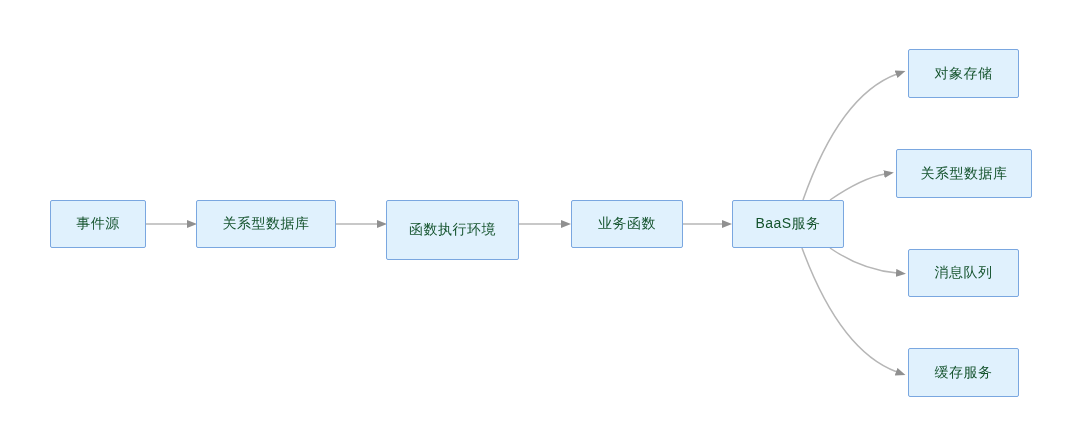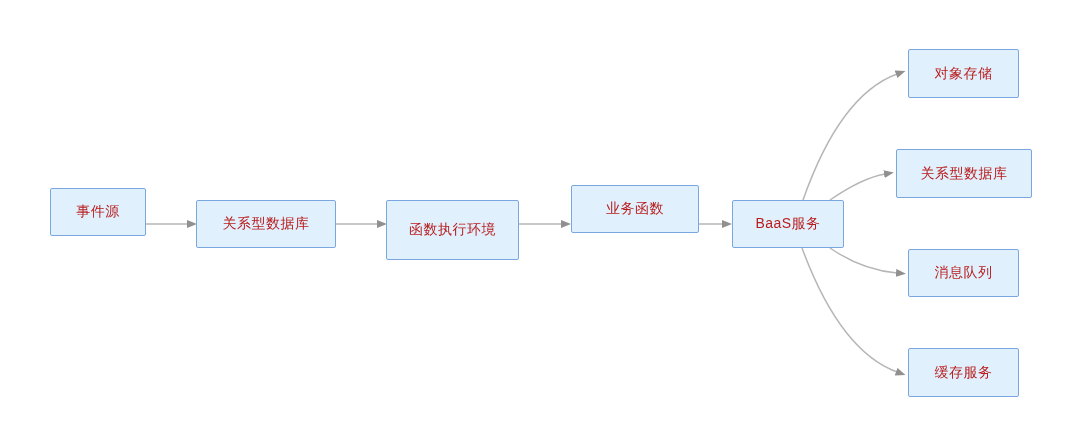--- a/index.html
+++ b/index.html
@@ -26,29 +26,29 @@
   .node {
     position: absolute;
     box-sizing: border-box;
     background: #e0f1fd;
     border: 1px solid #7aa7e0;
     border-radius: 2px;
     display: flex;
     align-items: center;
     justify-content: center;
     font-size: 14px;
-    color: #b91c1c;
+    color: #14532d;
     letter-spacing: 0.5px;
     z-index: 2;
   }
   
-  #n-event-source        { left: 50px;  top: 188px; width: 96px;  height: 48px; }
+  #n-event-source        { left: 50px;  top: 200px; width: 96px;  height: 48px; }
   #n-function-compute    { left: 196px; top: 200px; width: 140px; height: 48px; }
   #n-function-runtime    { left: 386px; top: 200px; width: 133px; height: 60px; }
-  #n-business-function   { left: 571px; top: 185px; width: 128px; height: 48px; }
+  #n-business-function   { left: 571px; top: 200px; width: 112px; height: 48px; }
   #n-baas-service        { left: 732px; top: 200px; width: 112px; height: 48px; align-items: center; }
   #n-object-storage      { left: 908px; top: 49px;  width: 111px; height: 49px; }
   #n-relational-database { left: 896px; top: 149px; width: 136px; height: 49px; }
   #n-message-queue       { left: 908px; top: 249px; width: 111px; height: 48px; }
   #n-cache-service       { left: 908px; top: 348px; width: 111px; height: 49px; }
 </style>
 </head>
 <body>
 
 <div class="canvas">

